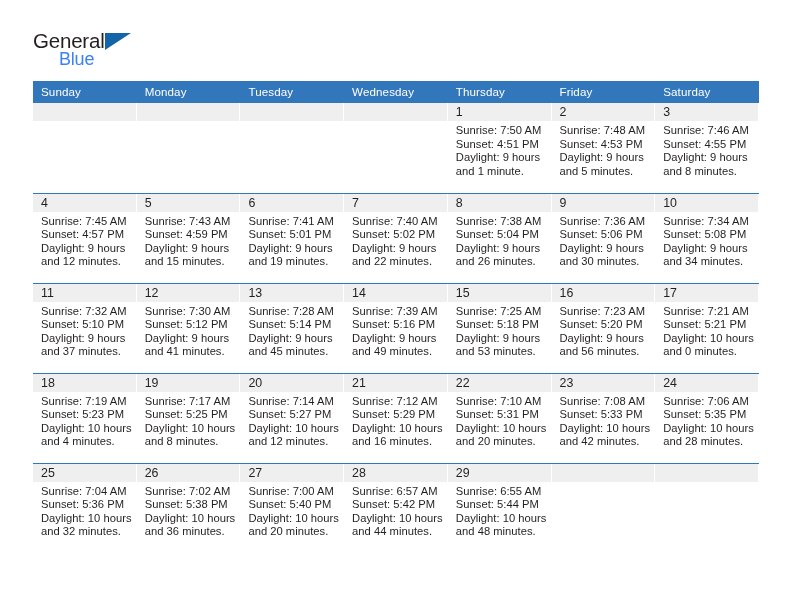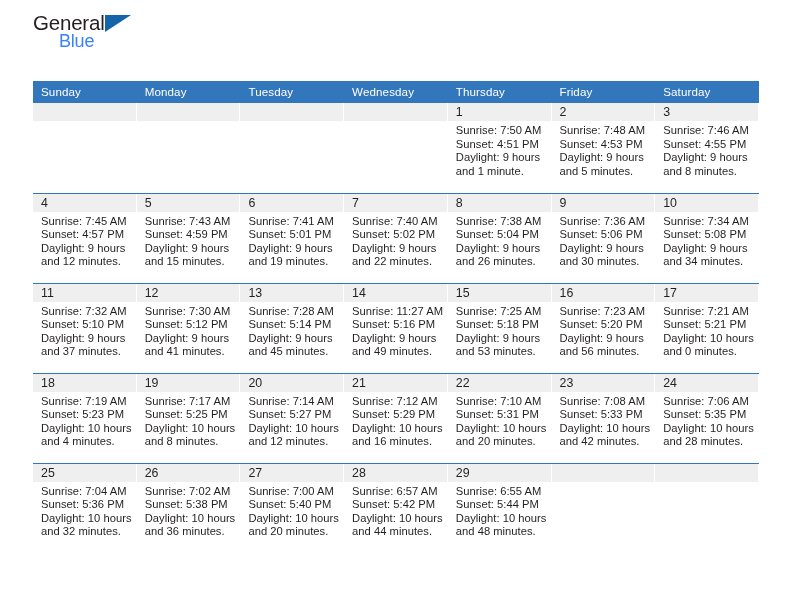--- a/index.html
+++ b/index.html
@@ -21,21 +21,21 @@
     box-sizing: border-box;
     padding: 0 33px;
   }
 
   
   .top {
     display: flex;
     align-items: flex-start;
     justify-content: space-between;
     height: 70px;
-    padding-top: 12px;
+    padding-top: 30px;
     box-sizing: border-box;
   }
   .logo {
     position: relative;
     width: 120px;
     height: 44px;
     line-height: 1;
     user-select: none;
   }
   .logo-general {
@@ -349,21 +349,21 @@
                   <div>Sunset: 5:14 PM</div>
                   <div>Daylight: 9 hours</div>
                   <div>and 45 minutes.</div>
                 </div>
               </div>
             </td>
             <td>
               <div class="cell">
                 <div class="daynum-strip">14</div>
                 <div class="details">
-                  <div>Sunrise: 11:27 AM</div>
+                  <div>Sunrise: 7:39 AM</div>
                   <div>Sunset: 5:16 PM</div>
                   <div>Daylight: 9 hours</div>
                   <div>and 49 minutes.</div>
                 </div>
               </div>
             </td>
             <td>
               <div class="cell">
                 <div class="daynum-strip">15</div>
                 <div class="details">

